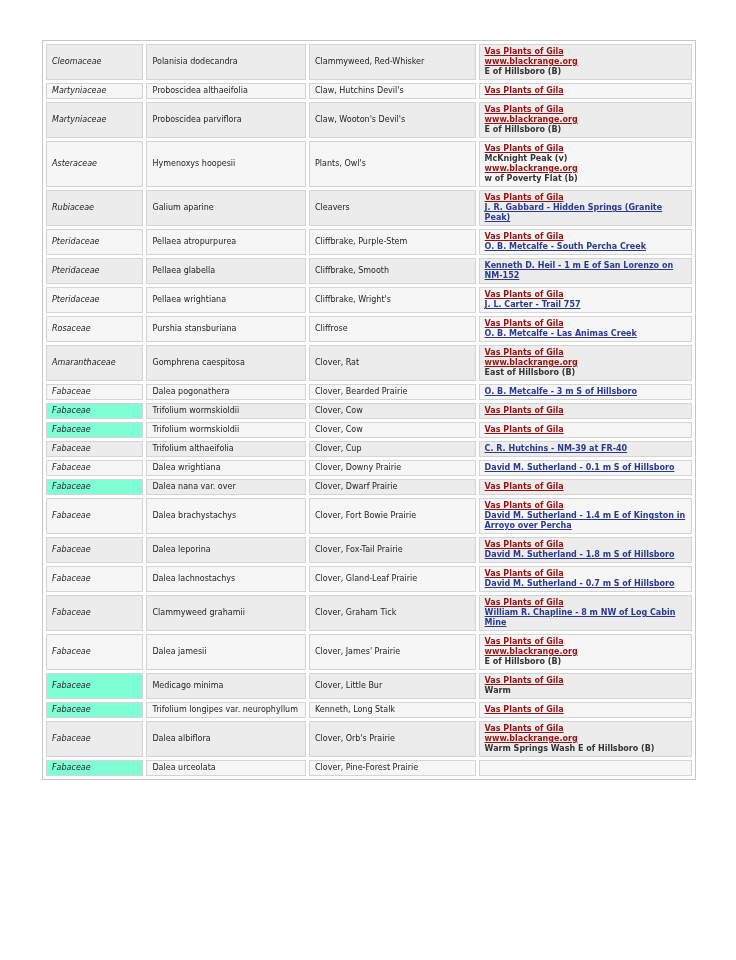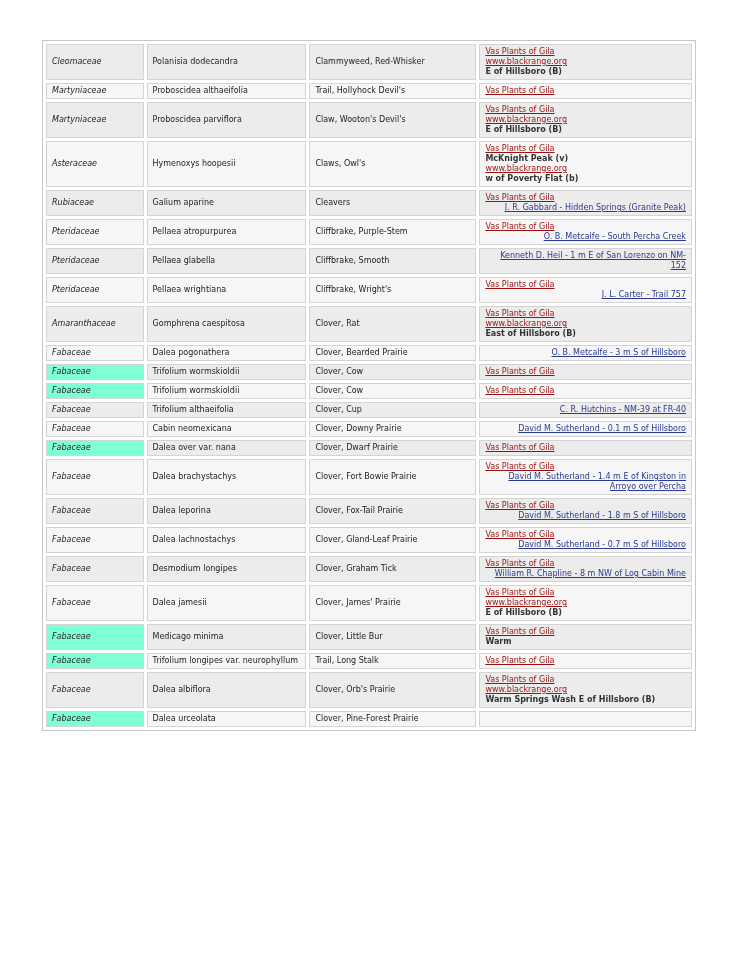--- a/index.html
+++ b/index.html
@@ -9,23 +9,23 @@
     border:1px solid #c6c6c6;background:#ffffff;}
   td{border:1px solid #d4d4d4;background:#ececec;padding:2px 5px;
      font-size:8px;line-height:10px;vertical-align:middle;}
   tr.alt td{background:#f6f6f6;}
   td.family{width:88px;font-style:italic;}
   td.sci{width:158px;}
   td.common{width:166px;}
   td.refs{width:214px;}
   td.family.hl{background:#7fffd4;}
   .ref-line{display:block;}
-  a.ref{font-weight:normal;text-decoration:underline;cursor:pointer;}
+  a.ref{font-weight:bold;text-decoration:underline;cursor:pointer;}
   a.ref.gila,a.ref.site{color:#991111;}
-  a.ref.collector{color:#2b3a8f;text-align:right;}
+  a.ref.collector{color:#2b3a8f;}
   span.note{color:#333;font-weight:bold;}
 </style>
 </head>
 <body>
 
 <div class="page">
   <table class="plants">
     <tbody id="table-body">
         <tr>
     <td class="family">Cleomaceae</td>
@@ -33,39 +33,39 @@
     <td class="common">Clammyweed, Red-Whisker</td>
     <td class="refs">
             <a class="ref-line ref gila">Vas Plants of Gila</a>
             <a class="ref-line ref site">www.blackrange.org</a>
             <span class="ref-line note">E of Hillsboro (B)</span>
           </td>
   </tr>
         <tr class="alt">
     <td class="family">Martyniaceae</td>
     <td class="sci">Proboscidea althaeifolia</td>
-    <td class="common">Trail, Hollyhock Devil's</td>
+    <td class="common">Claw, Hutchins Devil's</td>
     <td class="refs">
             <a class="ref-line ref gila">Vas Plants of Gila</a>
           </td>
   </tr>
         <tr>
     <td class="family">Martyniaceae</td>
     <td class="sci">Proboscidea parviflora</td>
     <td class="common">Claw, Wooton's Devil's</td>
     <td class="refs">
             <a class="ref-line ref gila">Vas Plants of Gila</a>
             <a class="ref-line ref site">www.blackrange.org</a>
             <span class="ref-line note">E of Hillsboro (B)</span>
           </td>
   </tr>
         <tr class="alt">
     <td class="family">Asteraceae</td>
     <td class="sci">Hymenoxys hoopesii</td>
-    <td class="common">Claws, Owl's</td>
+    <td class="common">Plants, Owl's</td>
     <td class="refs">
             <a class="ref-line ref gila">Vas Plants of Gila</a>
             <span class="ref-line note">McKnight Peak (v)</span>
             <a class="ref-line ref site">www.blackrange.org</a>
             <span class="ref-line note">w of Poverty Flat (b)</span>
           </td>
   </tr>
         <tr>
     <td class="family">Rubiaceae</td>
     <td class="sci">Galium aparine</td>
@@ -94,20 +94,29 @@
   </tr>
         <tr class="alt">
     <td class="family">Pteridaceae</td>
     <td class="sci">Pellaea wrightiana</td>
     <td class="common">Cliffbrake, Wright's</td>
     <td class="refs">
             <a class="ref-line ref gila">Vas Plants of Gila</a>
             <a class="ref-line ref collector">J. L. Carter - Trail 757</a>
           </td>
   </tr>
+        <tr class="alt">
+    <td class="family">Rosaceae</td>
+    <td class="sci">Purshia stansburiana</td>
+    <td class="common">Cliffrose</td>
+    <td class="refs">
+            <a class="ref-line ref gila">Vas Plants of Gila</a>
+            <a class="ref-line ref collector">O. B. Metcalfe - Las Animas Creek</a>
+          </td>
+  </tr>
         <tr>
     <td class="family">Amaranthaceae</td>
     <td class="sci">Gomphrena caespitosa</td>
     <td class="common">Clover, Rat</td>
     <td class="refs">
             <a class="ref-line ref gila">Vas Plants of Gila</a>
             <a class="ref-line ref site">www.blackrange.org</a>
             <span class="ref-line note">East of Hillsboro (B)</span>
           </td>
   </tr>
@@ -138,29 +147,29 @@
         <tr>
     <td class="family">Fabaceae</td>
     <td class="sci">Trifolium althaeifolia</td>
     <td class="common">Clover, Cup</td>
     <td class="refs">
             <a class="ref-line ref collector">C. R. Hutchins - NM-39 at FR-40</a>
           </td>
   </tr>
         <tr class="alt">
     <td class="family">Fabaceae</td>
-    <td class="sci">Cabin neomexicana</td>
+    <td class="sci">Dalea wrightiana</td>
     <td class="common">Clover, Downy Prairie</td>
     <td class="refs">
             <a class="ref-line ref collector">David M. Sutherland - 0.1 m S of Hillsboro</a>
           </td>
   </tr>
         <tr>
     <td class="family hl">Fabaceae</td>
-    <td class="sci">Dalea over var. nana</td>
+    <td class="sci">Dalea nana var. over</td>
     <td class="common">Clover, Dwarf Prairie</td>
     <td class="refs">
             <a class="ref-line ref gila">Vas Plants of Gila</a>
           </td>
   </tr>
         <tr class="alt">
     <td class="family">Fabaceae</td>
     <td class="sci">Dalea brachystachys</td>
     <td class="common">Clover, Fort Bowie Prairie</td>
     <td class="refs">
@@ -181,21 +190,21 @@
     <td class="family">Fabaceae</td>
     <td class="sci">Dalea lachnostachys</td>
     <td class="common">Clover, Gland-Leaf Prairie</td>
     <td class="refs">
             <a class="ref-line ref gila">Vas Plants of Gila</a>
             <a class="ref-line ref collector">David M. Sutherland - 0.7 m S of Hillsboro</a>
           </td>
   </tr>
         <tr>
     <td class="family">Fabaceae</td>
-    <td class="sci">Desmodium longipes</td>
+    <td class="sci">Clammyweed grahamii</td>
     <td class="common">Clover, Graham Tick</td>
     <td class="refs">
             <a class="ref-line ref gila">Vas Plants of Gila</a>
             <a class="ref-line ref collector">William R. Chapline - 8 m NW of Log Cabin Mine</a>
           </td>
   </tr>
         <tr class="alt">
     <td class="family">Fabaceae</td>
     <td class="sci">Dalea jamesii</td>
     <td class="common">Clover, James' Prairie</td>
@@ -210,21 +219,21 @@
     <td class="sci">Medicago minima</td>
     <td class="common">Clover, Little Bur</td>
     <td class="refs">
             <a class="ref-line ref gila">Vas Plants of Gila</a>
             <span class="ref-line note">Warm</span>
           </td>
   </tr>
         <tr class="alt">
     <td class="family hl">Fabaceae</td>
     <td class="sci">Trifolium longipes var. neurophyllum</td>
-    <td class="common">Trail, Long Stalk</td>
+    <td class="common">Kenneth, Long Stalk</td>
     <td class="refs">
             <a class="ref-line ref gila">Vas Plants of Gila</a>
           </td>
   </tr>
         <tr>
     <td class="family">Fabaceae</td>
     <td class="sci">Dalea albiflora</td>
     <td class="common">Clover, Orb's Prairie</td>
     <td class="refs">
             <a class="ref-line ref gila">Vas Plants of Gila</a>

